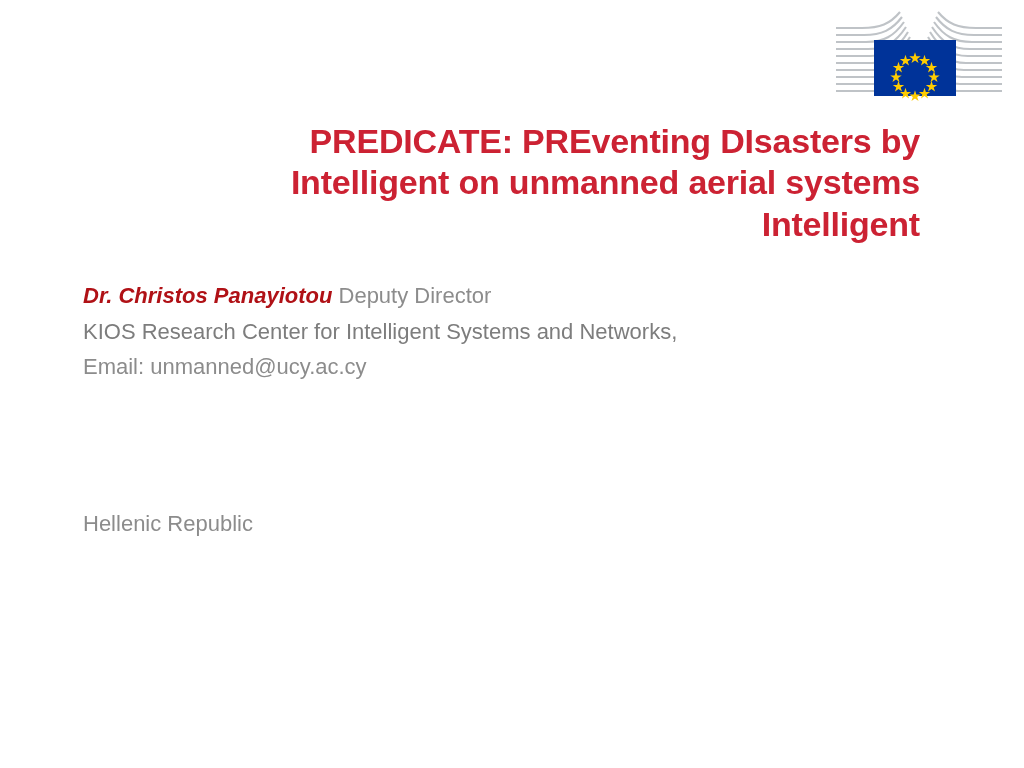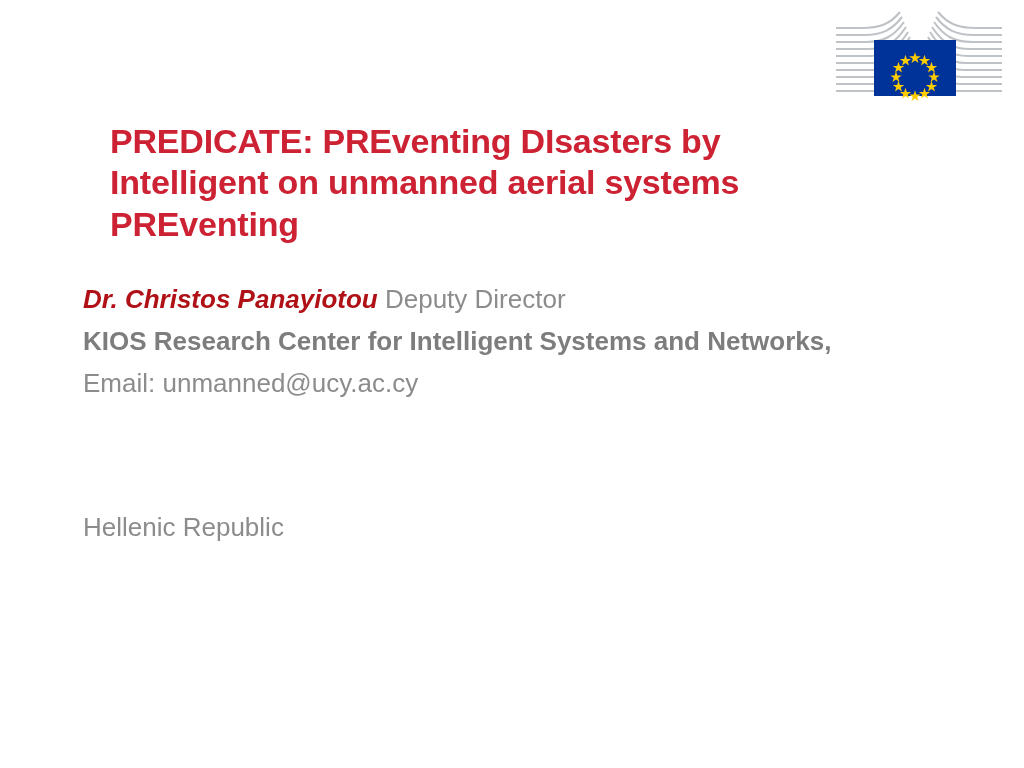--- a/index.html
+++ b/index.html
@@ -25,47 +25,47 @@
     height: 104px;
   }
   #ec-logo svg { display: block; width: 100%; height: 100%; }
 
   
   #title {
     position: absolute;
     top: 98px;
     left: 110px;
     width: 810px;
-    text-align: left;
+    text-align: right;
     color: #CC2233;
     font-size: 34px;
     font-weight: bold;
     line-height: 1.22;
     letter-spacing: -0.2px;
   }
 
   
   .body-block {
     position: absolute;
     left: 83px;
     width: 900px;
     color: #8C8C8C;
-    font-size: 26px;
+    font-size: 22px;
     line-height: 1.62;
   }
   #author-block { top: 278px; }
   #partners-block { top: 506px; }
 
   .line { white-space: nowrap; }
   .name-em {
     color: #B01116;
     font-weight: bold;
     font-style: italic;
   }
-  .strong { font-weight: bold; color: #7D7D7D; }
+  .strong { font-weight: normal; color: #7D7D7D; }
 
   
   #logo-strip {
     position: absolute;
     left: 0;
     top: 664px;
     width: 1024px;
     height: 104px;
   }
 </style>
@@ -118,21 +118,21 @@
         <polygon points="80.5,57.75 81.85,61.9 86.2,61.9 82.68,64.45 84.03,68.6 80.5,66.05 76.97,68.6 78.32,64.45 74.8,61.9 79.15,61.9"></polygon>
         <polygon points="87.5,50.75 88.85,54.9 93.2,54.9 89.68,57.45 91.03,61.6 87.5,59.05 83.97,61.6 85.32,57.45 81.8,54.9 86.15,54.9"></polygon>
       </g>
     </g>
   </svg>
 </div>
 
 <h1 id="title">
   <span class="line">PREDICATE: PREventing DIsasters by</span><br>
   <span class="line">Intelligent on unmanned aerial systems</span><br>
-  <span class="line">PREventing</span>
+  <span class="line">Intelligent</span>
 </h1>
 
 <div id="author-block" class="body-block">
   <div class="line">
     <span class="name-em">Dr. Christos Panayiotou</span><span> Deputy Director</span>
   </div>
   <div class="line strong">KIOS Research Center for Intelligent Systems and Networks,</div>
   <div class="line">Email: unmanned@ucy.ac.cy</div>
 </div>
 

